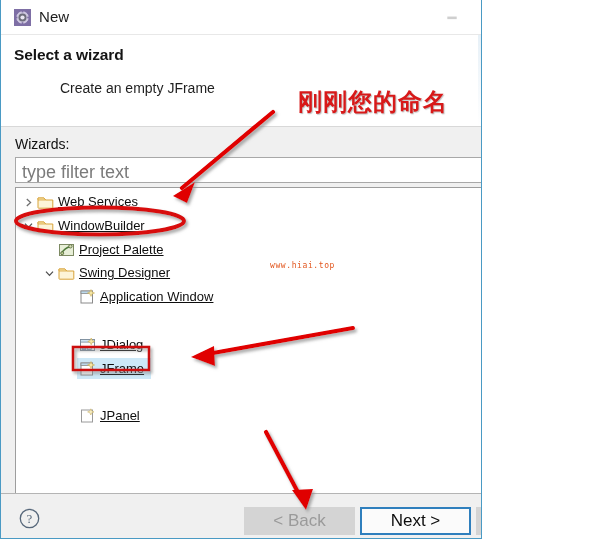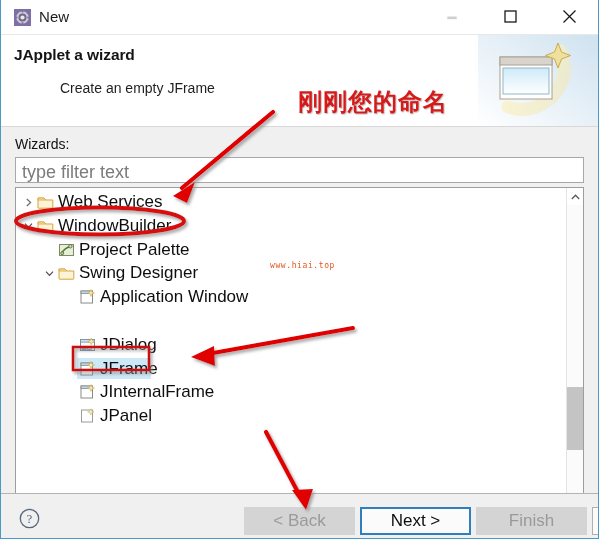--- a/index.html
+++ b/index.html
@@ -7,21 +7,21 @@
     margin: 0; padding: 0;
     width: 599px; height: 539px;
     overflow: hidden;
     font-family: "Liberation Sans", sans-serif;
     background: #ffffff;
   }
 
   #window {
     position: absolute;
     left: 0; top: 0;
-    width: 599px; height: 539px;
+    width: 482px; height: 539px;
     background: #000000;
     border: 1px solid #4a9ac4;
     border-top: none;
     overflow: hidden;
   }
 
   
   #titlebar {
     position: absolute;
     left: 0; top: 0;
@@ -137,24 +137,25 @@
     display: flex; align-items: center; justify-content: center;
     color: #4e4e4e;
     font-size: 11px;
   }
   .row .ticon {
     position: absolute;
     width: 17px; height: 16px;
   }
   .row .tlabel {
     position: absolute;
-    font-size: 17px;
+    font-size: 13px;
     color: #0e0e0e;
     white-space: nowrap;
     line-height: 16px;
+    text-decoration: underline;
   }
   .row.selected .selbg {
     position: absolute;
     background: #cde8f7;
     height: 21px;
     top: 1px;
   }
 
   
   #vscroll {
@@ -298,21 +299,21 @@
       <span class="glyph">
         <svg width="15" height="15" viewBox="0 0 15 15">
           <line x1="1.5" y1="1.5" x2="13.5" y2="13.5" stroke="#1a1a1a" stroke-width="1.25"></line>
           <line x1="13.5" y1="1.5" x2="1.5" y2="13.5" stroke="#1a1a1a" stroke-width="1.25"></line>
         </svg>
       </span>
     </div>
   </div>
 
   <div id="header">
-    <div id="header-title">JApplet a wizard</div>
+    <div id="header-title">Select a wizard</div>
     <div id="header-desc">Create an empty JFrame</div>
     <div id="header-gfx">
       <svg width="120" height="91" viewBox="0 0 120 91">
         <defs>
           <linearGradient id="bg" x1="0" y1="1" x2="1" y2="0">
             <stop offset="0" stop-color="#ffffff"></stop>
             <stop offset="1" stop-color="#cfe2f0"></stop>
           </linearGradient>
           <linearGradient id="win" x1="0" y1="0" x2="0" y2="1">
             <stop offset="0" stop-color="#cfeaf8"></stop>
@@ -411,29 +412,20 @@
           <div class="row selected" style="top: 168.6px;">
             <div class="selbg" style="left: 61px; width: 74px;"></div>
             <span class="twisty" style="left: 46px;"></span>
             <span class="ticon" style="left: 63px;"><svg width="17" height="16" viewBox="0 0 17 16">
                 <rect x="2" y="2" width="11.5" height="12" fill="#ffffff" stroke="#8a8a8a" stroke-width="1"></rect>
                 <rect x="2" y="2" width="11.5" height="2.6" fill="#bcd9ec" stroke="#8a8a8a" stroke-width=".8"></rect>
                 <path d="M12 .6 l1 2.4 L15.5 4 l-2.5 1 L12 7.4 l-1 -2.4 L8.5 4 l2.5 -1 Z" fill="#f4e6a6" stroke="#c9ab50" stroke-width=".6"></path>
               </svg></span>
             <span class="tlabel" style="left: 84px;">JFrame</span>
           </div>
-          <div class="row" style="top: 192.4px;">
-            <span class="twisty" style="left: 46px;"></span>
-            <span class="ticon" style="left: 63px;"><svg width="17" height="16" viewBox="0 0 17 16">
-                <rect x="2" y="2" width="11.5" height="12" fill="#ffffff" stroke="#8a8a8a" stroke-width="1"></rect>
-                <rect x="2" y="2" width="11.5" height="2.6" fill="#bcd9ec" stroke="#8a8a8a" stroke-width=".8"></rect>
-                <path d="M12 .6 l1 2.4 L15.5 4 l-2.5 1 L12 7.4 l-1 -2.4 L8.5 4 l2.5 -1 Z" fill="#f4e6a6" stroke="#c9ab50" stroke-width=".6"></path>
-              </svg></span>
-            <span class="tlabel" style="left: 84px;">JInternalFrame</span>
-          </div>
           <div class="row" style="top: 216.2px;">
             <span class="twisty" style="left: 46px;"></span>
             <span class="ticon" style="left: 63px;"><svg width="17" height="16" viewBox="0 0 17 16">
                 <rect x="2.5" y="2" width="11" height="12" fill="#ffffff" stroke="#9a9a9a" stroke-width="1"></rect>
                 <path d="M11.8 .8 l.9 2.2 L15 3.9 l-2.3 .9 L11.8 7 l-.9 -2.2 L8.6 3.9 l2.3 -.9 Z" fill="#f7efc4" stroke="#cbb46c" stroke-width=".6"></path>
               </svg></span>
             <span class="tlabel" style="left: 84px;">JPanel</span>
           </div>
         </div>
 

